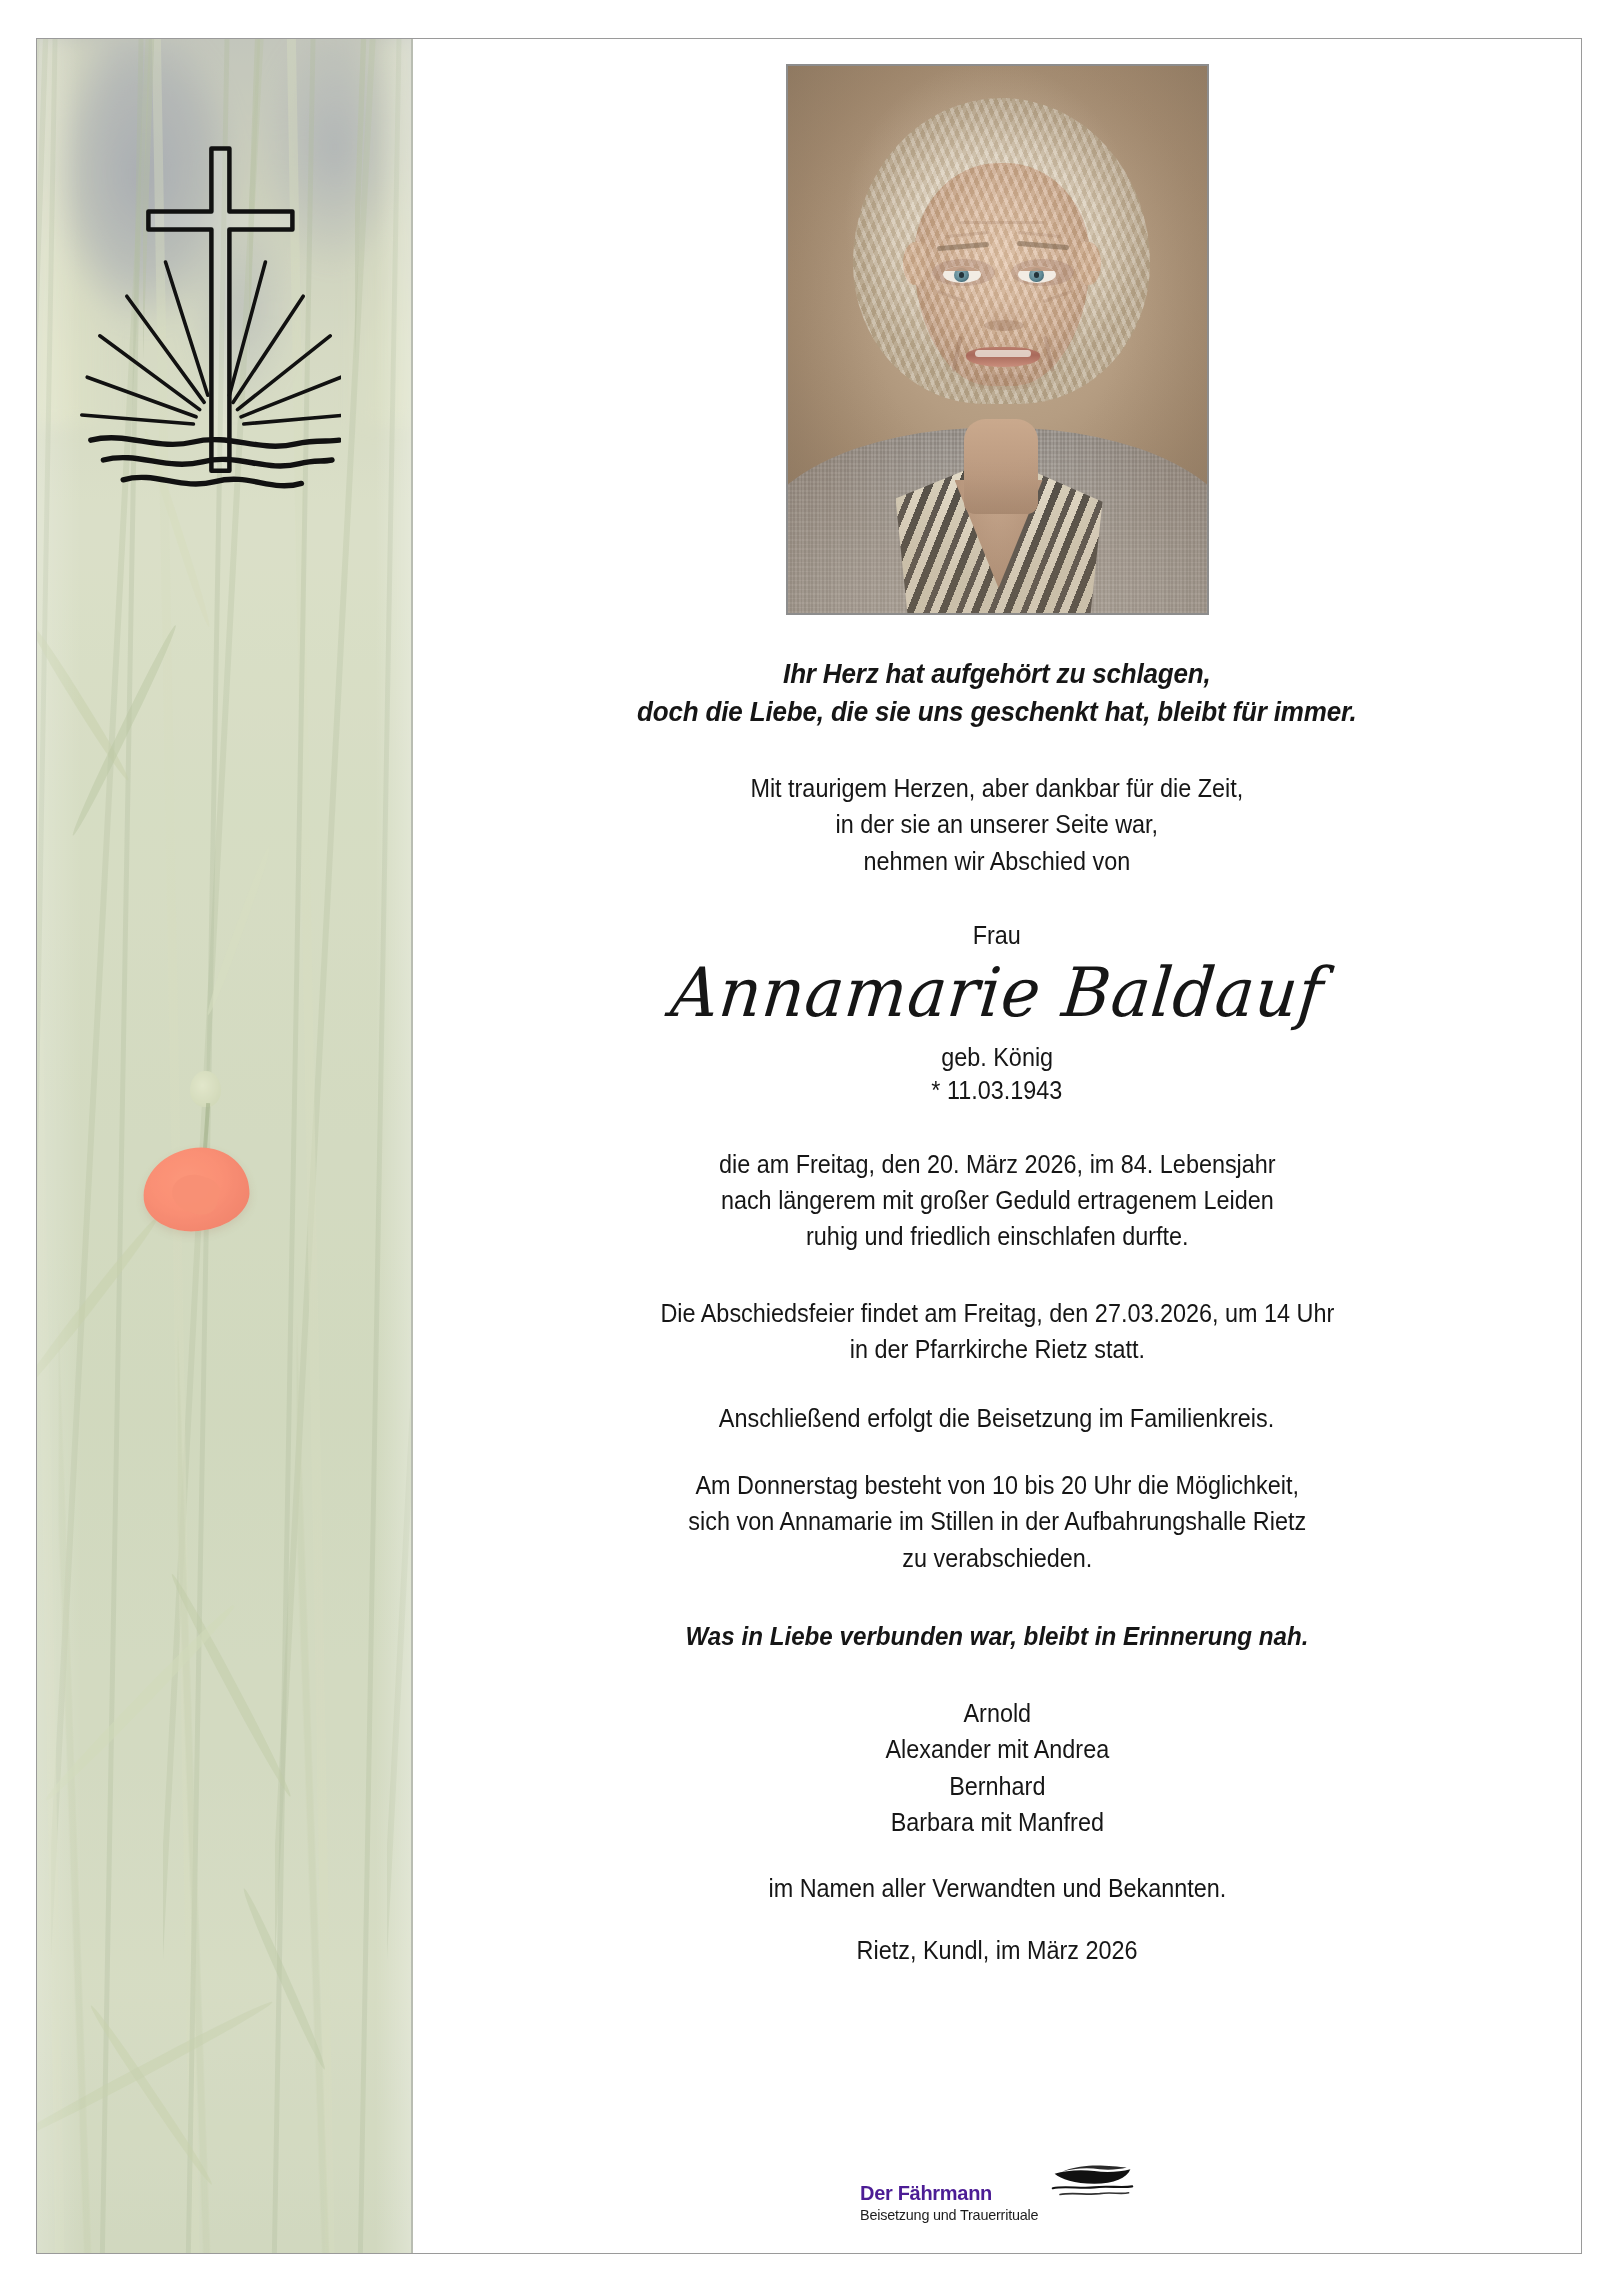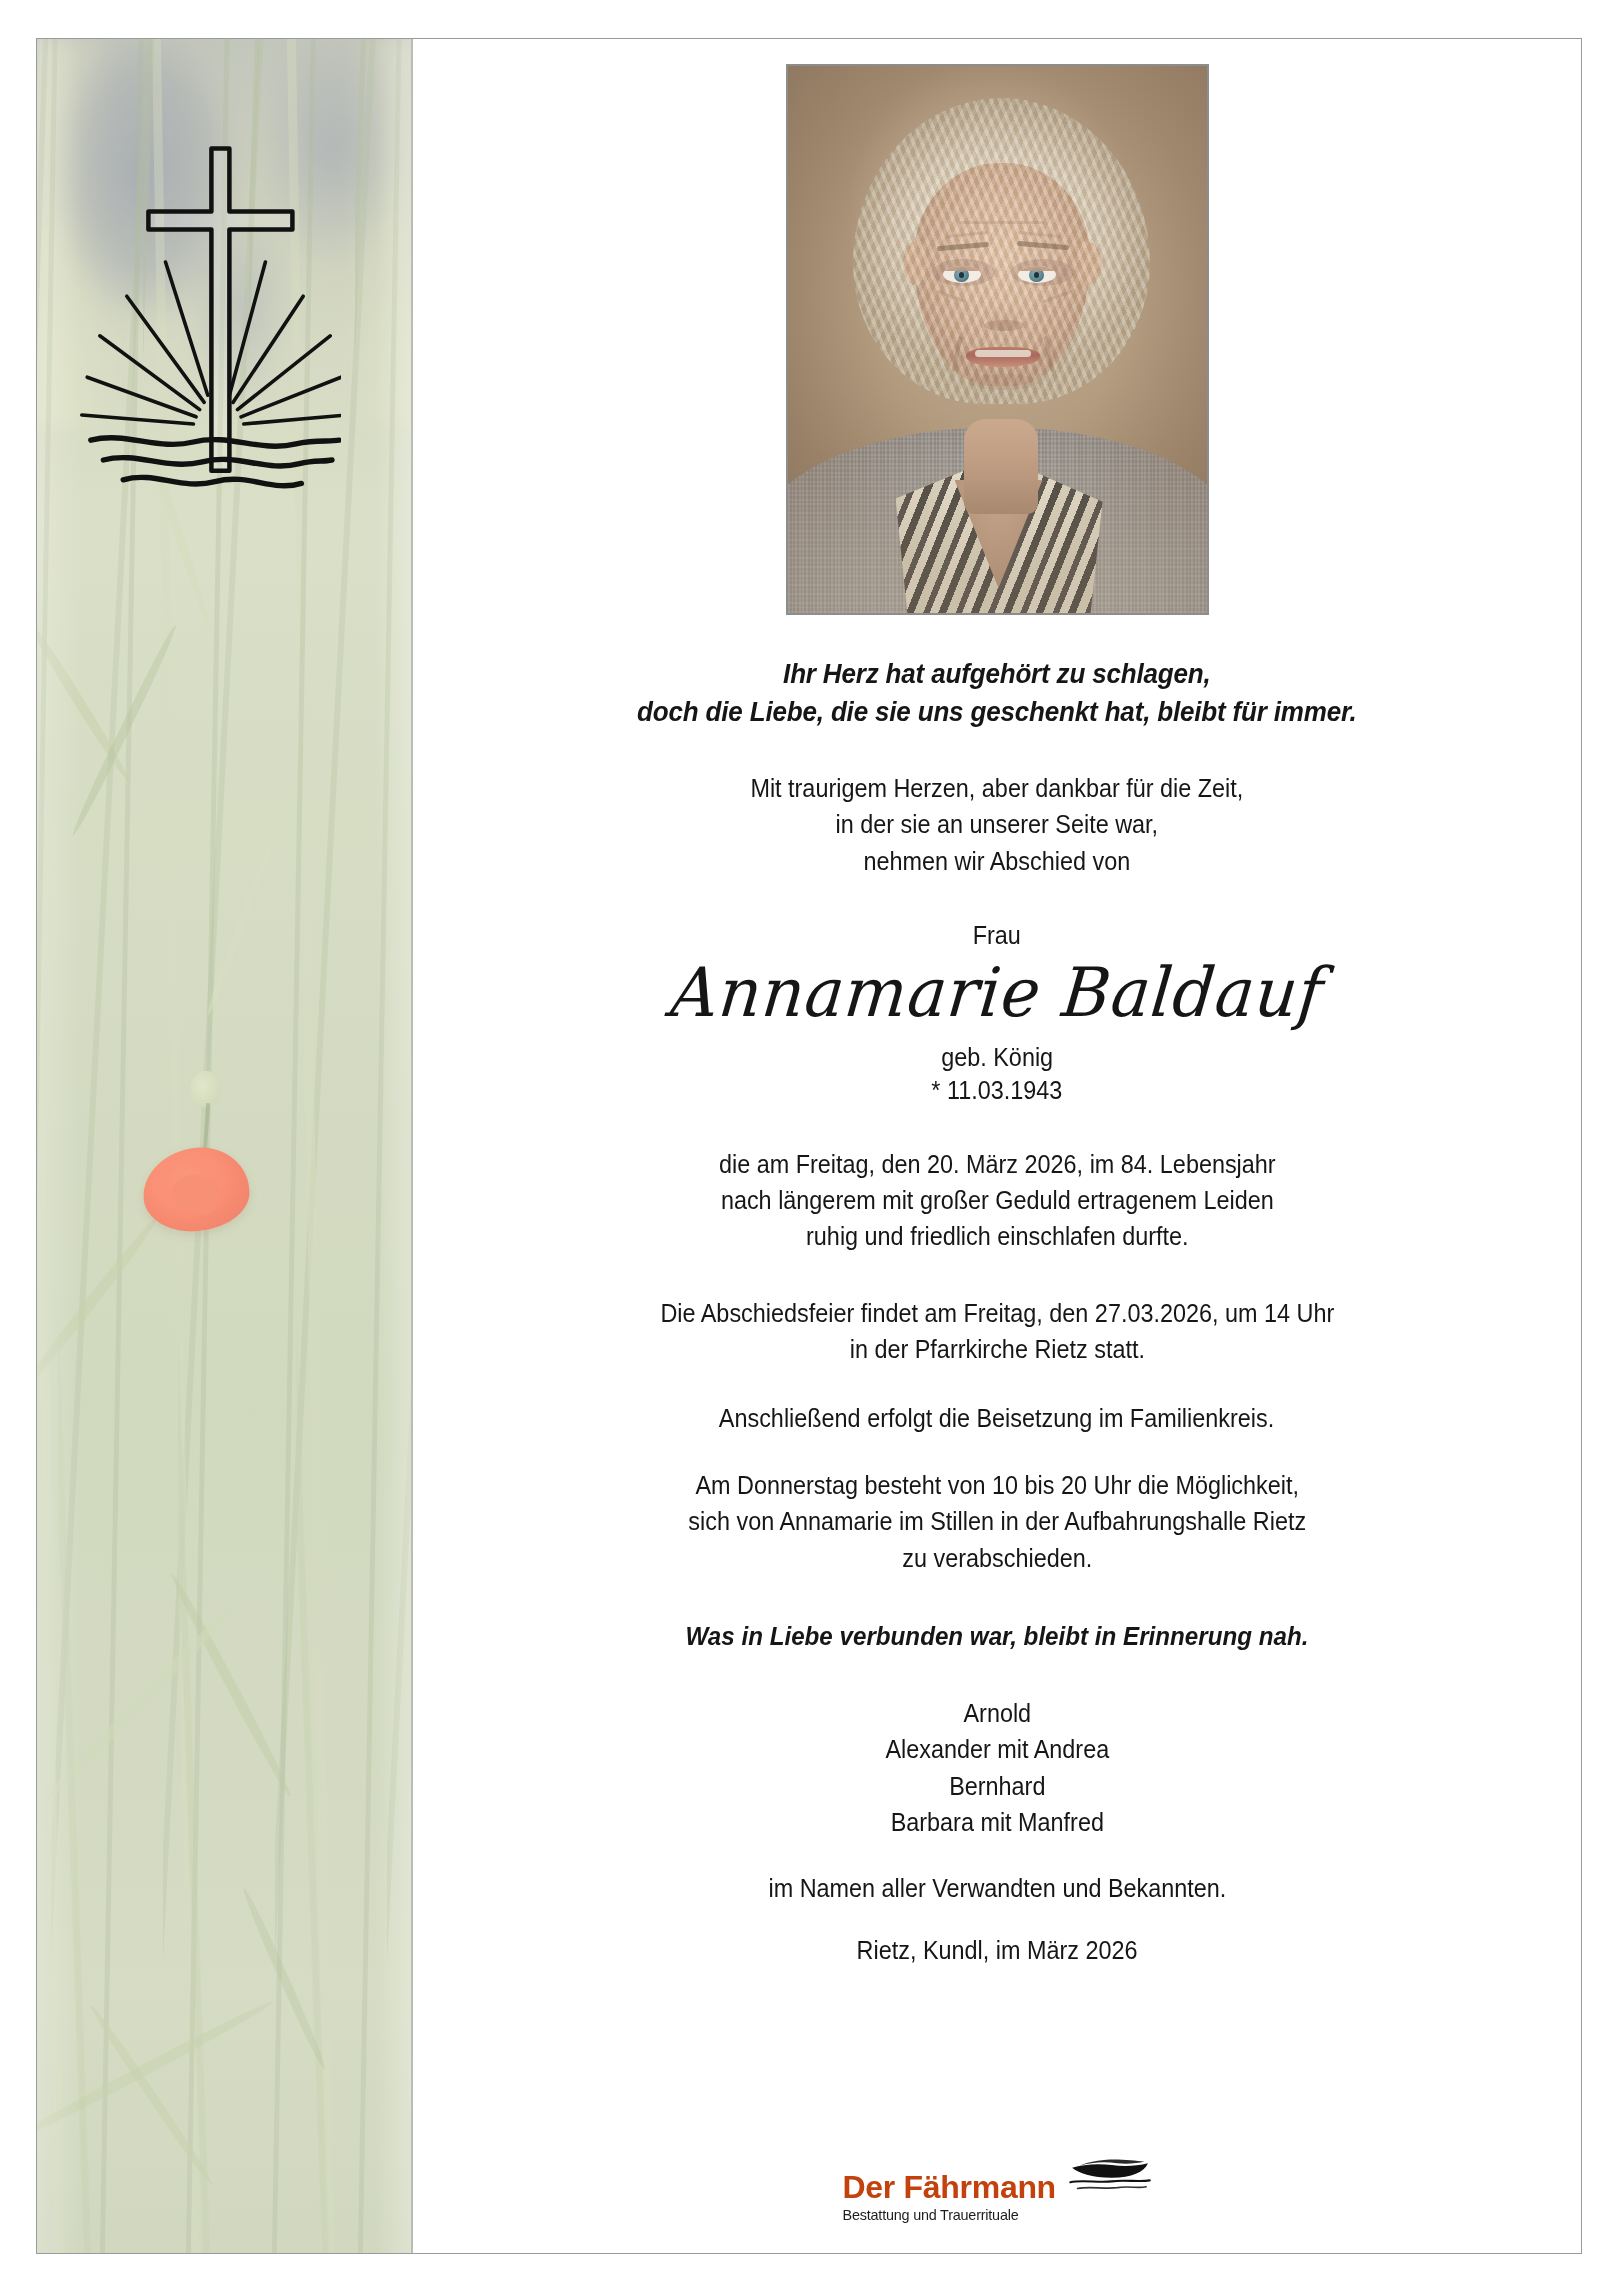--- a/index.html
+++ b/index.html
@@ -396,23 +396,23 @@
     position: absolute;
     left: 50%;
     transform: translateX(-50%);
     bottom: 31px;
     display: flex;
     align-items: center;
     gap: 12.6px;
   }
   #logo-text { text-align: left; line-height: 1; }
   #logo-name {
-    font-size: 32px;
+    font-size: 20px;
     font-weight: bold;
-    color: #c2410c;
+    color: #4c1d95;
     letter-spacing: -0.3px;
     margin-top: 43px;
   }
   #logo-tagline {
     margin-top: 4.5px;
     font-size: 14.4px;
     color: #1d1d1d;
     letter-spacing: -0.2px;
   }
   #logo-boat { width: 83px; height: 40px; display: block; }
@@ -564,21 +564,21 @@
       <div>Bernhard</div>
       <div>Barbara mit Manfred</div>
     </div>
 
     <div class="txt" id="on-behalf">im Namen aller Verwandten und Bekannten.</div>
     <div class="txt" id="place-date">Rietz, Kundl, im März 2026</div>
 
     <div id="footer-logo">
       <div id="logo-text">
         <div id="logo-name">Der Fährmann</div>
-        <div id="logo-tagline">Bestattung und Trauerrituale</div>
+        <div id="logo-tagline">Beisetzung und Trauerrituale</div>
       </div>
       <svg id="logo-boat" viewBox="0 0 92 44" xmlns="http://www.w3.org/2000/svg">
         <path d="M4 14 C 16 10, 34 9, 48 11 C 62 13, 76 12, 88 9 C 84 19, 70 25, 48 25 C 26 25, 11 20, 4 14 Z" fill="#111111"></path>
         <path d="M12 12 C 24 8, 40 7, 54 9 C 66 10, 76 9, 84 7 C 74 6, 56 4, 42 5 C 28 6, 18 9, 12 12 Z" fill="#2a2a2a"></path>
         <path d="M2 30 C 16 27, 34 31, 48 29 C 62 27, 78 30, 90 28" stroke="#111111" stroke-width="2.4" fill="none" stroke-linecap="round"></path>
         <path d="M10 37 C 24 34, 40 38, 54 36 C 66 34, 78 37, 86 35" stroke="#333333" stroke-width="1.8" fill="none" stroke-linecap="round"></path>
       </svg>
     </div>
 
   </div>

